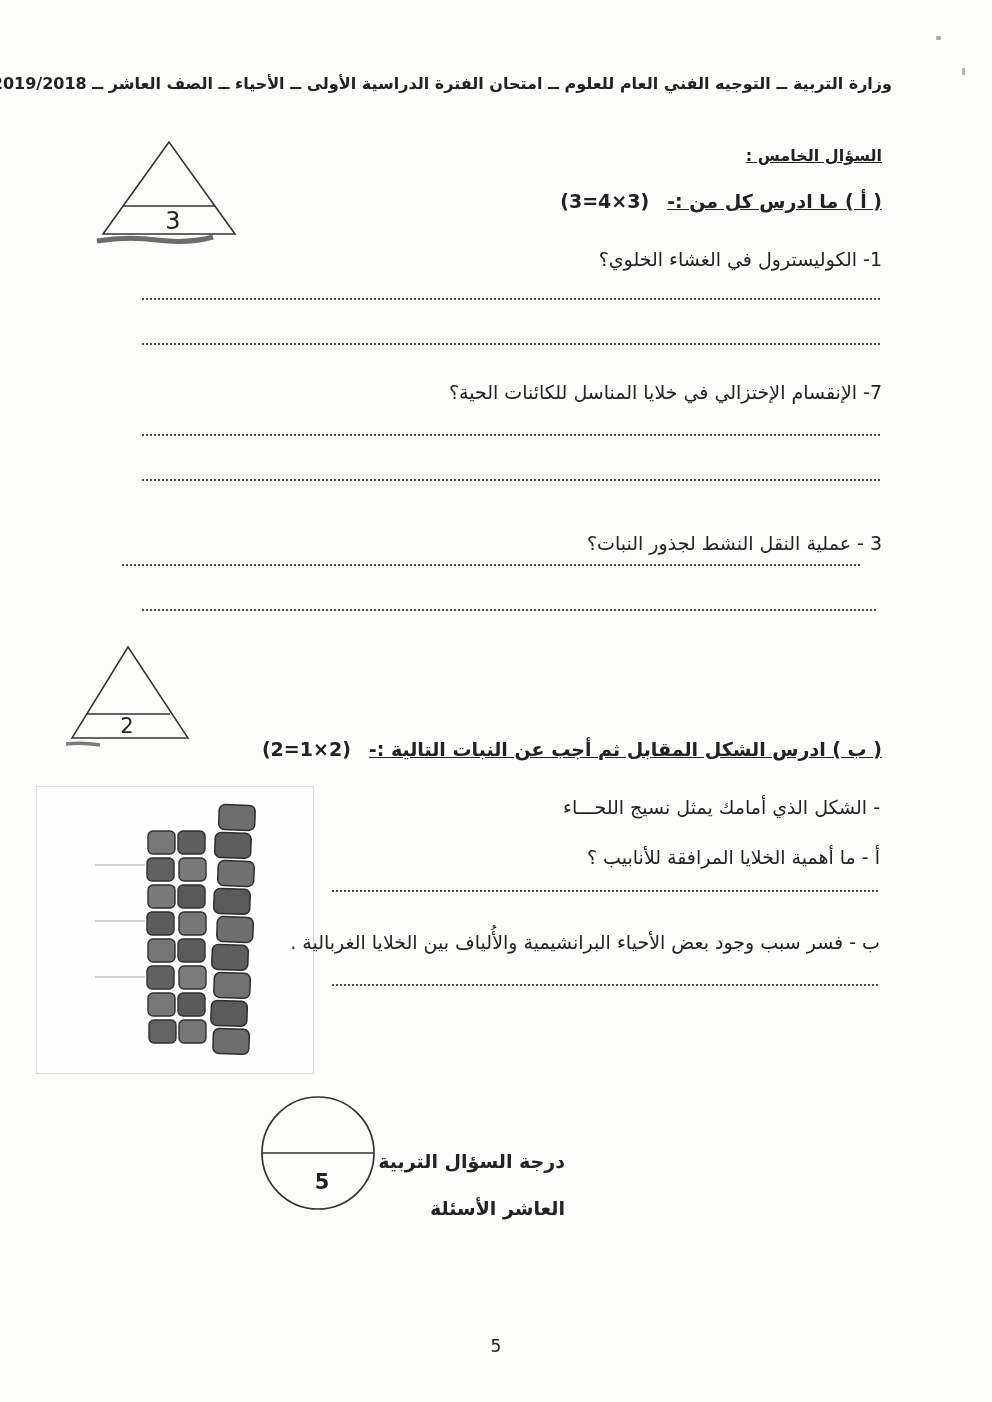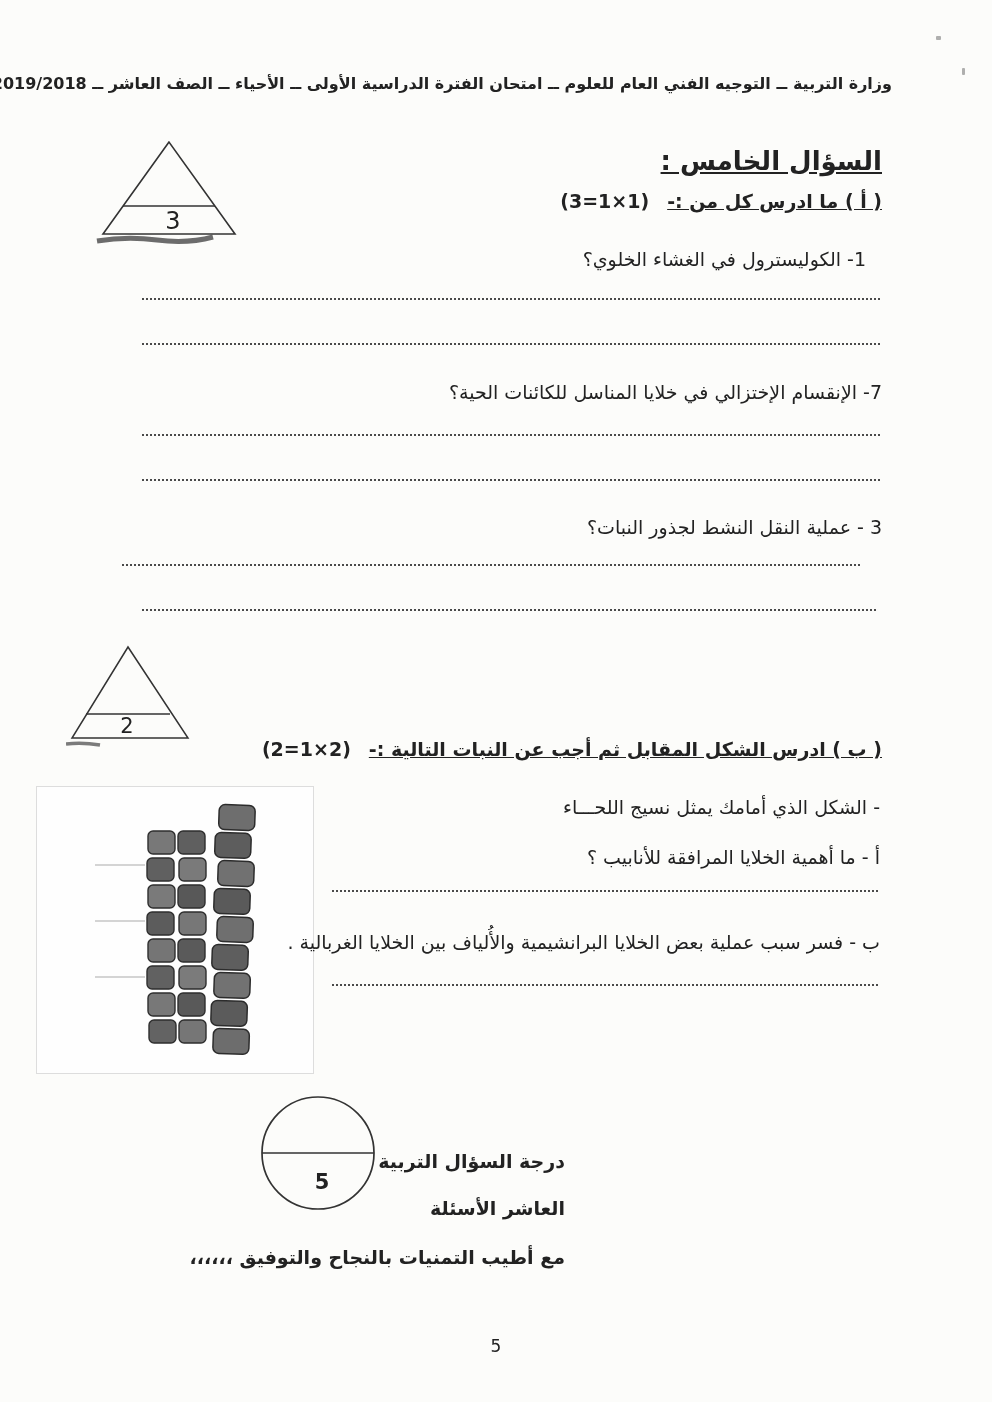--- a/index.html
+++ b/index.html
@@ -12,21 +12,21 @@
     overflow: hidden;
     font-family: "DejaVu Sans", sans-serif;
     color: #222;
   }
   .abs { position: absolute; }
   .rtl { direction: rtl; unicode-bidi: embed; }
   .b { font-weight: bold; }
   .u { text-decoration: underline; }
   .t16 { font-size: 16px; }
   .t19 { font-size: 19px; }
-  .t20 { font-size: 26px; text-decoration: underline; }
+  .t20 { font-size: 16px; text-decoration: underline; }
   .heading-row { display: flex; direction: rtl; gap: 18px; align-items: baseline; }
   .dots { border-top: 2.5px dotted #4a4a4a; height: 0; }
   .figure-box { border: 1px solid #ddd; background: #fefefe; }
   .artifact { background: #6f6f6f; opacity: .55; border-radius: 1px; }
   .nowrap { white-space: nowrap; }
 </style>
 </head>
 <body>
 
 <div class="page">
@@ -40,32 +40,32 @@
 
   <svg class="abs" style="left:95px;top:136px;" width="148" height="114" viewBox="0 0 148 114">
     <polygon points="74,6 8,98 140,98" fill="none" stroke="#333" stroke-width="1.6"></polygon>
     <line x1="28" y1="70" x2="120" y2="70" stroke="#333" stroke-width="1.4"></line>
     <path d="M2,105 q30,-5 60,-1 t56,-3" fill="none" stroke="#3c3c3c" stroke-width="5" opacity="0.75"></path>
     <text x="78" y="93" font-size="24" fill="#222" text-anchor="middle">3</text>
   </svg>
 
   <div class="abs heading-row t19" style="top:190px;right:110px;">
     <span class="b u">( أ ) ما ادرس كل من :-</span>
-    <span class="b rtl">(1×1=3)</span>
+    <span class="b rtl">(3×4=3)</span>
   </div>
 
-  <div class="abs rtl t19" style="top:248px;right:126px;">1- الكوليسترول في الغشاء الخلوي؟</div>
+  <div class="abs rtl t19" style="top:248px;right:110px;">1- الكوليسترول في الغشاء الخلوي؟</div>
   <div class="abs dots" style="top:298px;left:142px;right:112px;"></div>
   <div class="abs dots" style="top:343px;left:142px;right:112px;"></div>
 
   <div class="abs rtl t19" style="top:381px;right:110px;">7- الإنقسام الإختزالي في خلايا المناسل للكائنات الحية؟</div>
   <div class="abs dots" style="top:434px;left:142px;right:112px;"></div>
   <div class="abs dots" style="top:479px;left:142px;right:112px;"></div>
 
-  <div class="abs rtl t19" style="top:516px;right:110px;">3 - عملية النقل النشط لجذور النبات؟</div>
+  <div class="abs rtl t19" style="top:532px;right:110px;">3 - عملية النقل النشط لجذور النبات؟</div>
   <div class="abs dots" style="top:564px;left:122px;right:132px;"></div>
   <div class="abs dots" style="top:609px;left:142px;right:116px;"></div>
 
   <svg class="abs" style="left:66px;top:642px;" width="130" height="110" viewBox="0 0 130 110">
     <polygon points="62,5 6,96 122,96" fill="none" stroke="#333" stroke-width="1.5"></polygon>
     <line x1="20" y1="72" x2="104" y2="72" stroke="#333" stroke-width="1.3"></line>
     <path d="M0,102 q16,-2 34,1" fill="none" stroke="#444" stroke-width="3.5" opacity="0.7"></path>
     <text x="61" y="91" font-size="21" fill="#222" text-anchor="middle">2</text>
   </svg>
 
@@ -110,28 +110,27 @@
         <rect x="121" y="170" width="36" height="25" rx="6" fill="#727272"></rect>
         <rect x="119" y="198" width="36" height="25" rx="6" fill="#5b5b5b"></rect>
         <rect x="122" y="226" width="36" height="25" rx="6" fill="#6d6d6d"></rect>
       </g>
     </svg>
   </div>
 
   <div class="abs rtl t19" style="top:846px;right:112px;">أ - ما أهمية الخلايا المرافقة للأنابيب ؟</div>
   <div class="abs rtl t19" style="top:796px;right:112px;">-  الشكل الذي أمامك يمثل نسيج اللحـــاء</div>
   <div class="abs dots" style="top:890px;left:332px;right:114px;"></div>
-  <div class="abs rtl t19" style="top:931px;right:112px;">ب - فسر سبب عملية بعض الخلايا البرانشيمية والأُلياف بين الخلايا الغربالية .</div>
+  <div class="abs rtl t19" style="top:931px;right:112px;">ب - فسر سبب وجود بعض الأحياء البرانشيمية والأُلياف بين الخلايا الغربالية .</div>
   <div class="abs dots" style="top:984px;left:332px;right:114px;"></div>
 
   <svg class="abs" style="left:257px;top:1092px;" width="122" height="124" viewBox="0 0 122 124">
     <circle cx="61" cy="61" r="56" fill="none" stroke="#333" stroke-width="1.7"></circle>
     <line x1="5" y1="61" x2="117" y2="61" stroke="#333" stroke-width="1.5"></line>
     <text x="65" y="97" font-size="21" font-weight="bold" fill="#222" text-anchor="middle">5</text>
   </svg>
 
   <div class="abs rtl b t19 nowrap" style="top:1150px;right:427px;">درجة السؤال التربية</div>
   <div class="abs rtl b t19 nowrap" style="top:1197px;right:427px;">العاشر الأسئلة</div>
-  <div class="abs rtl b t19 nowrap" style="top:1246px;right:427px;">مع أطيب التمنيات بالنجاح والتوفيق ،،،،،،</div>
 
   <div class="abs" style="top:1336px;left:0;right:0;text-align:center;font-size:17px;">5</div>
 
 </div>
 
 </body></html>

